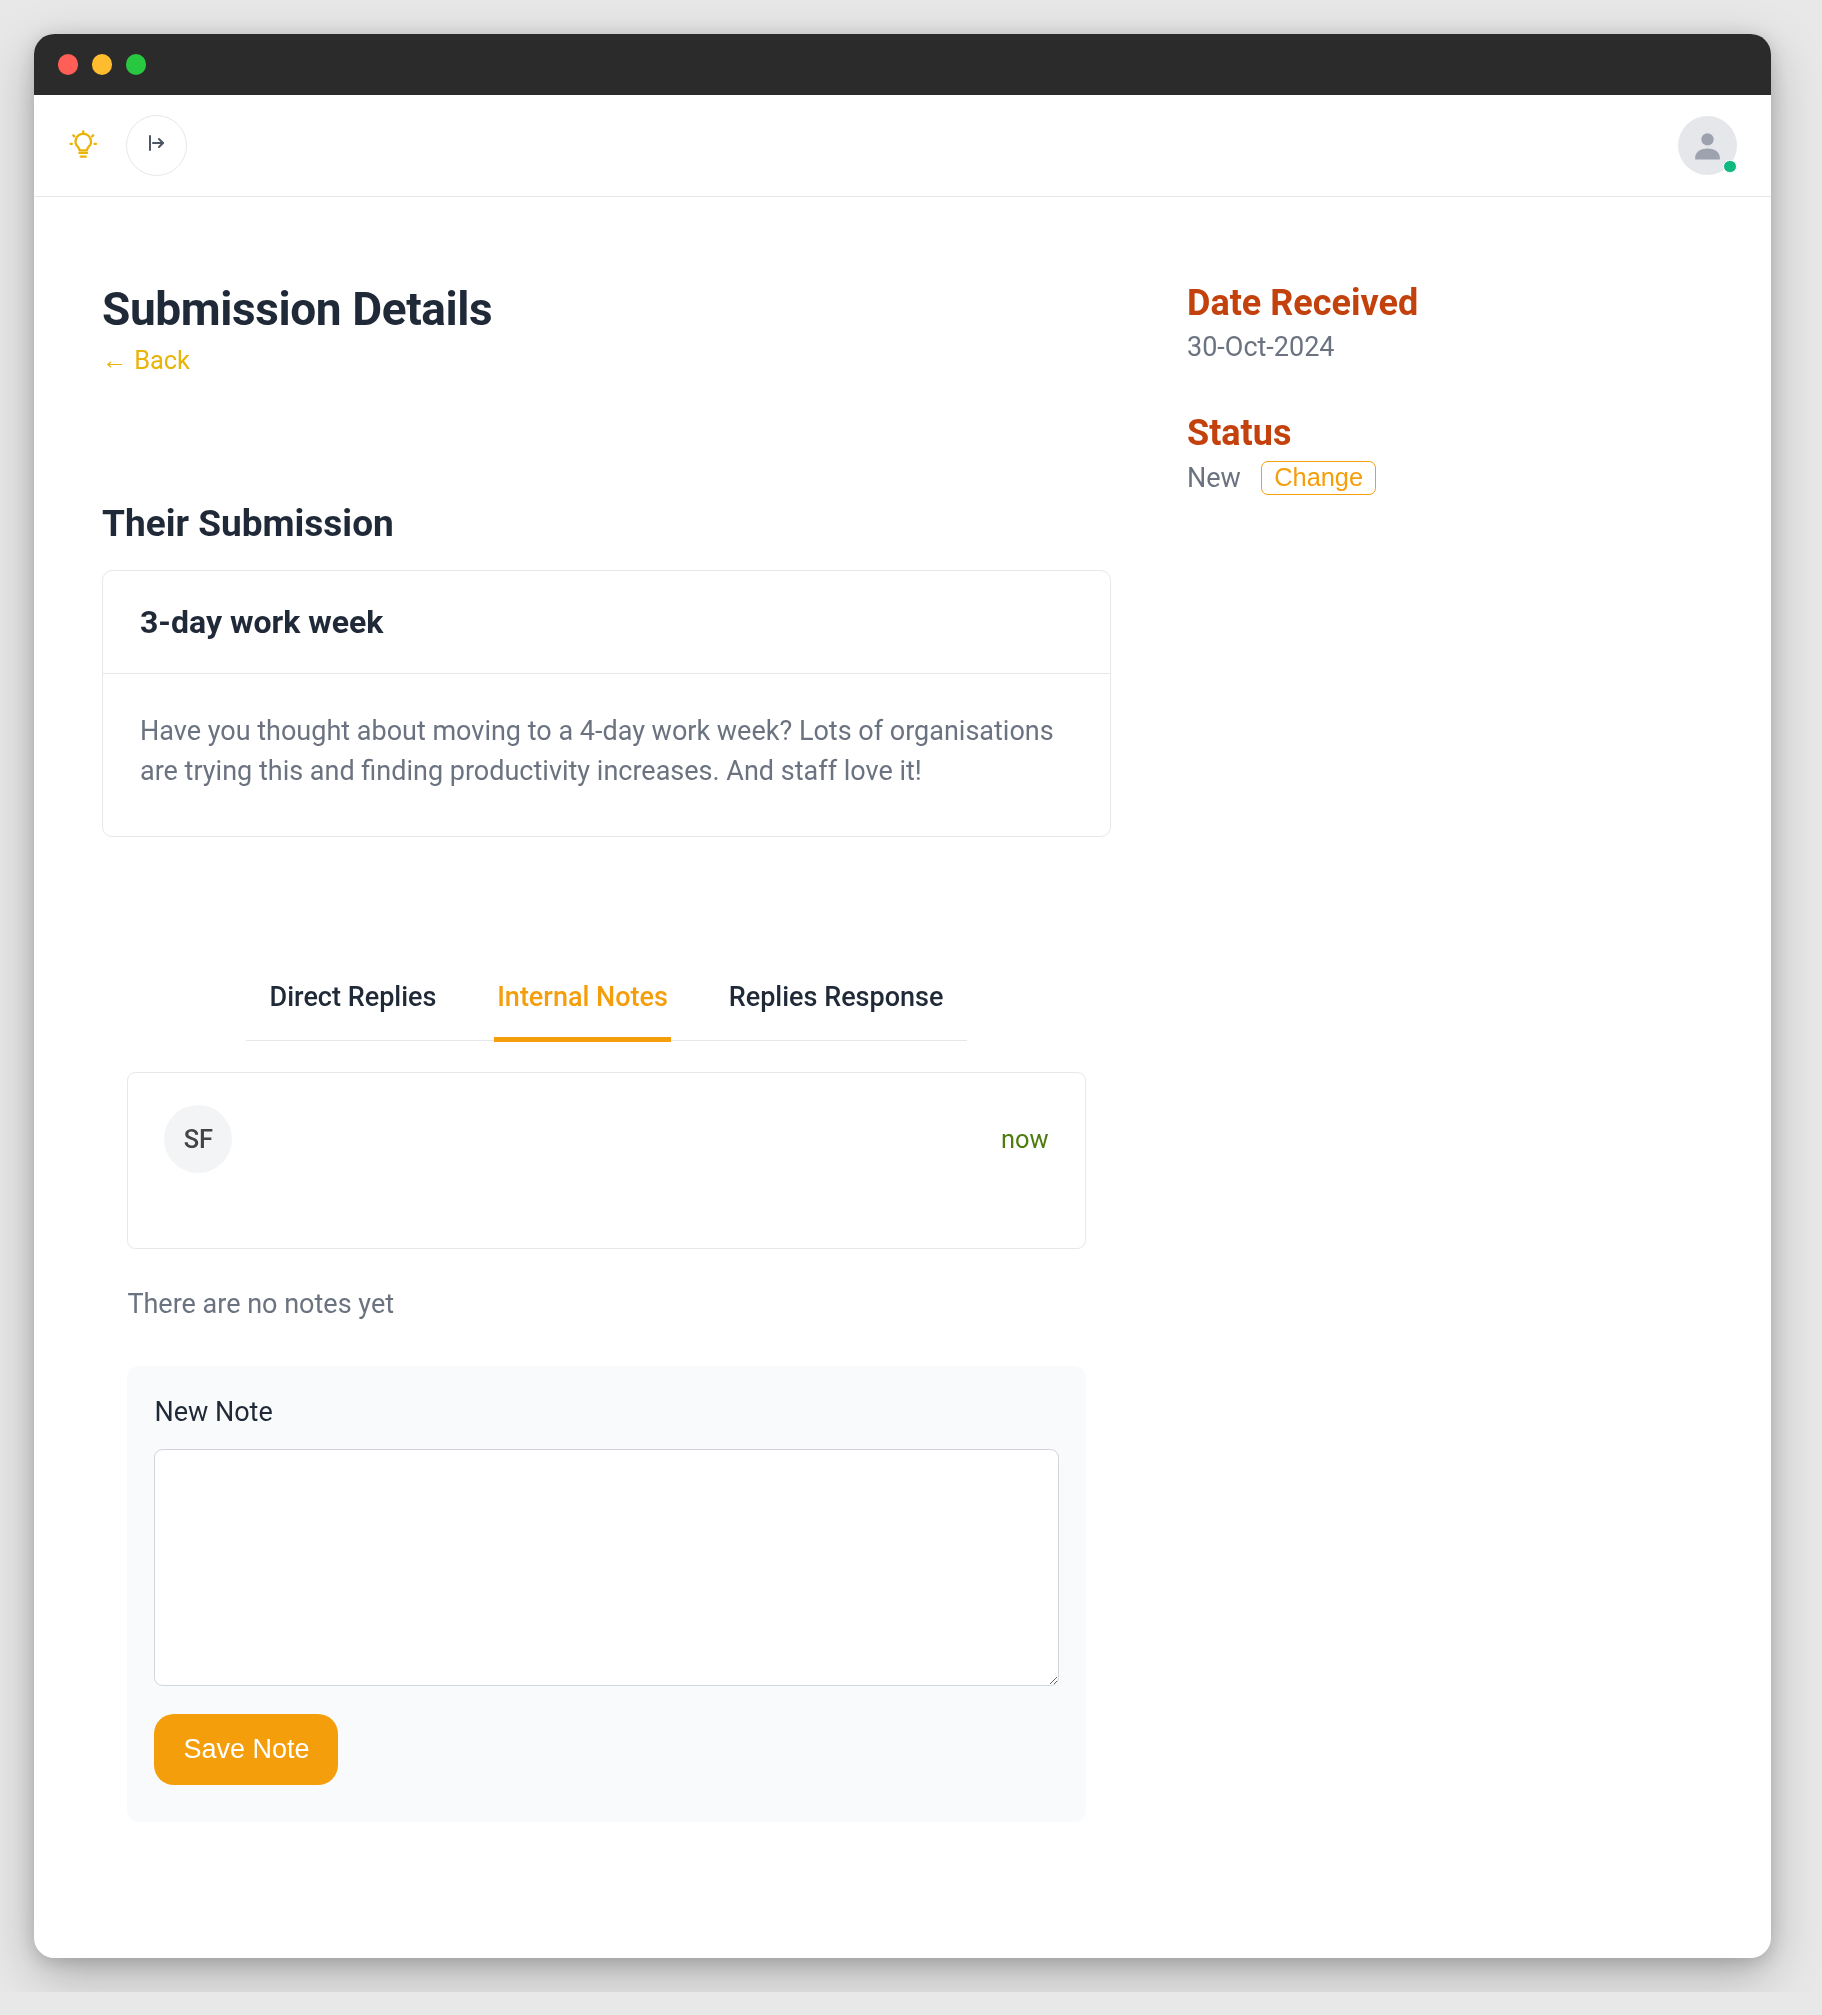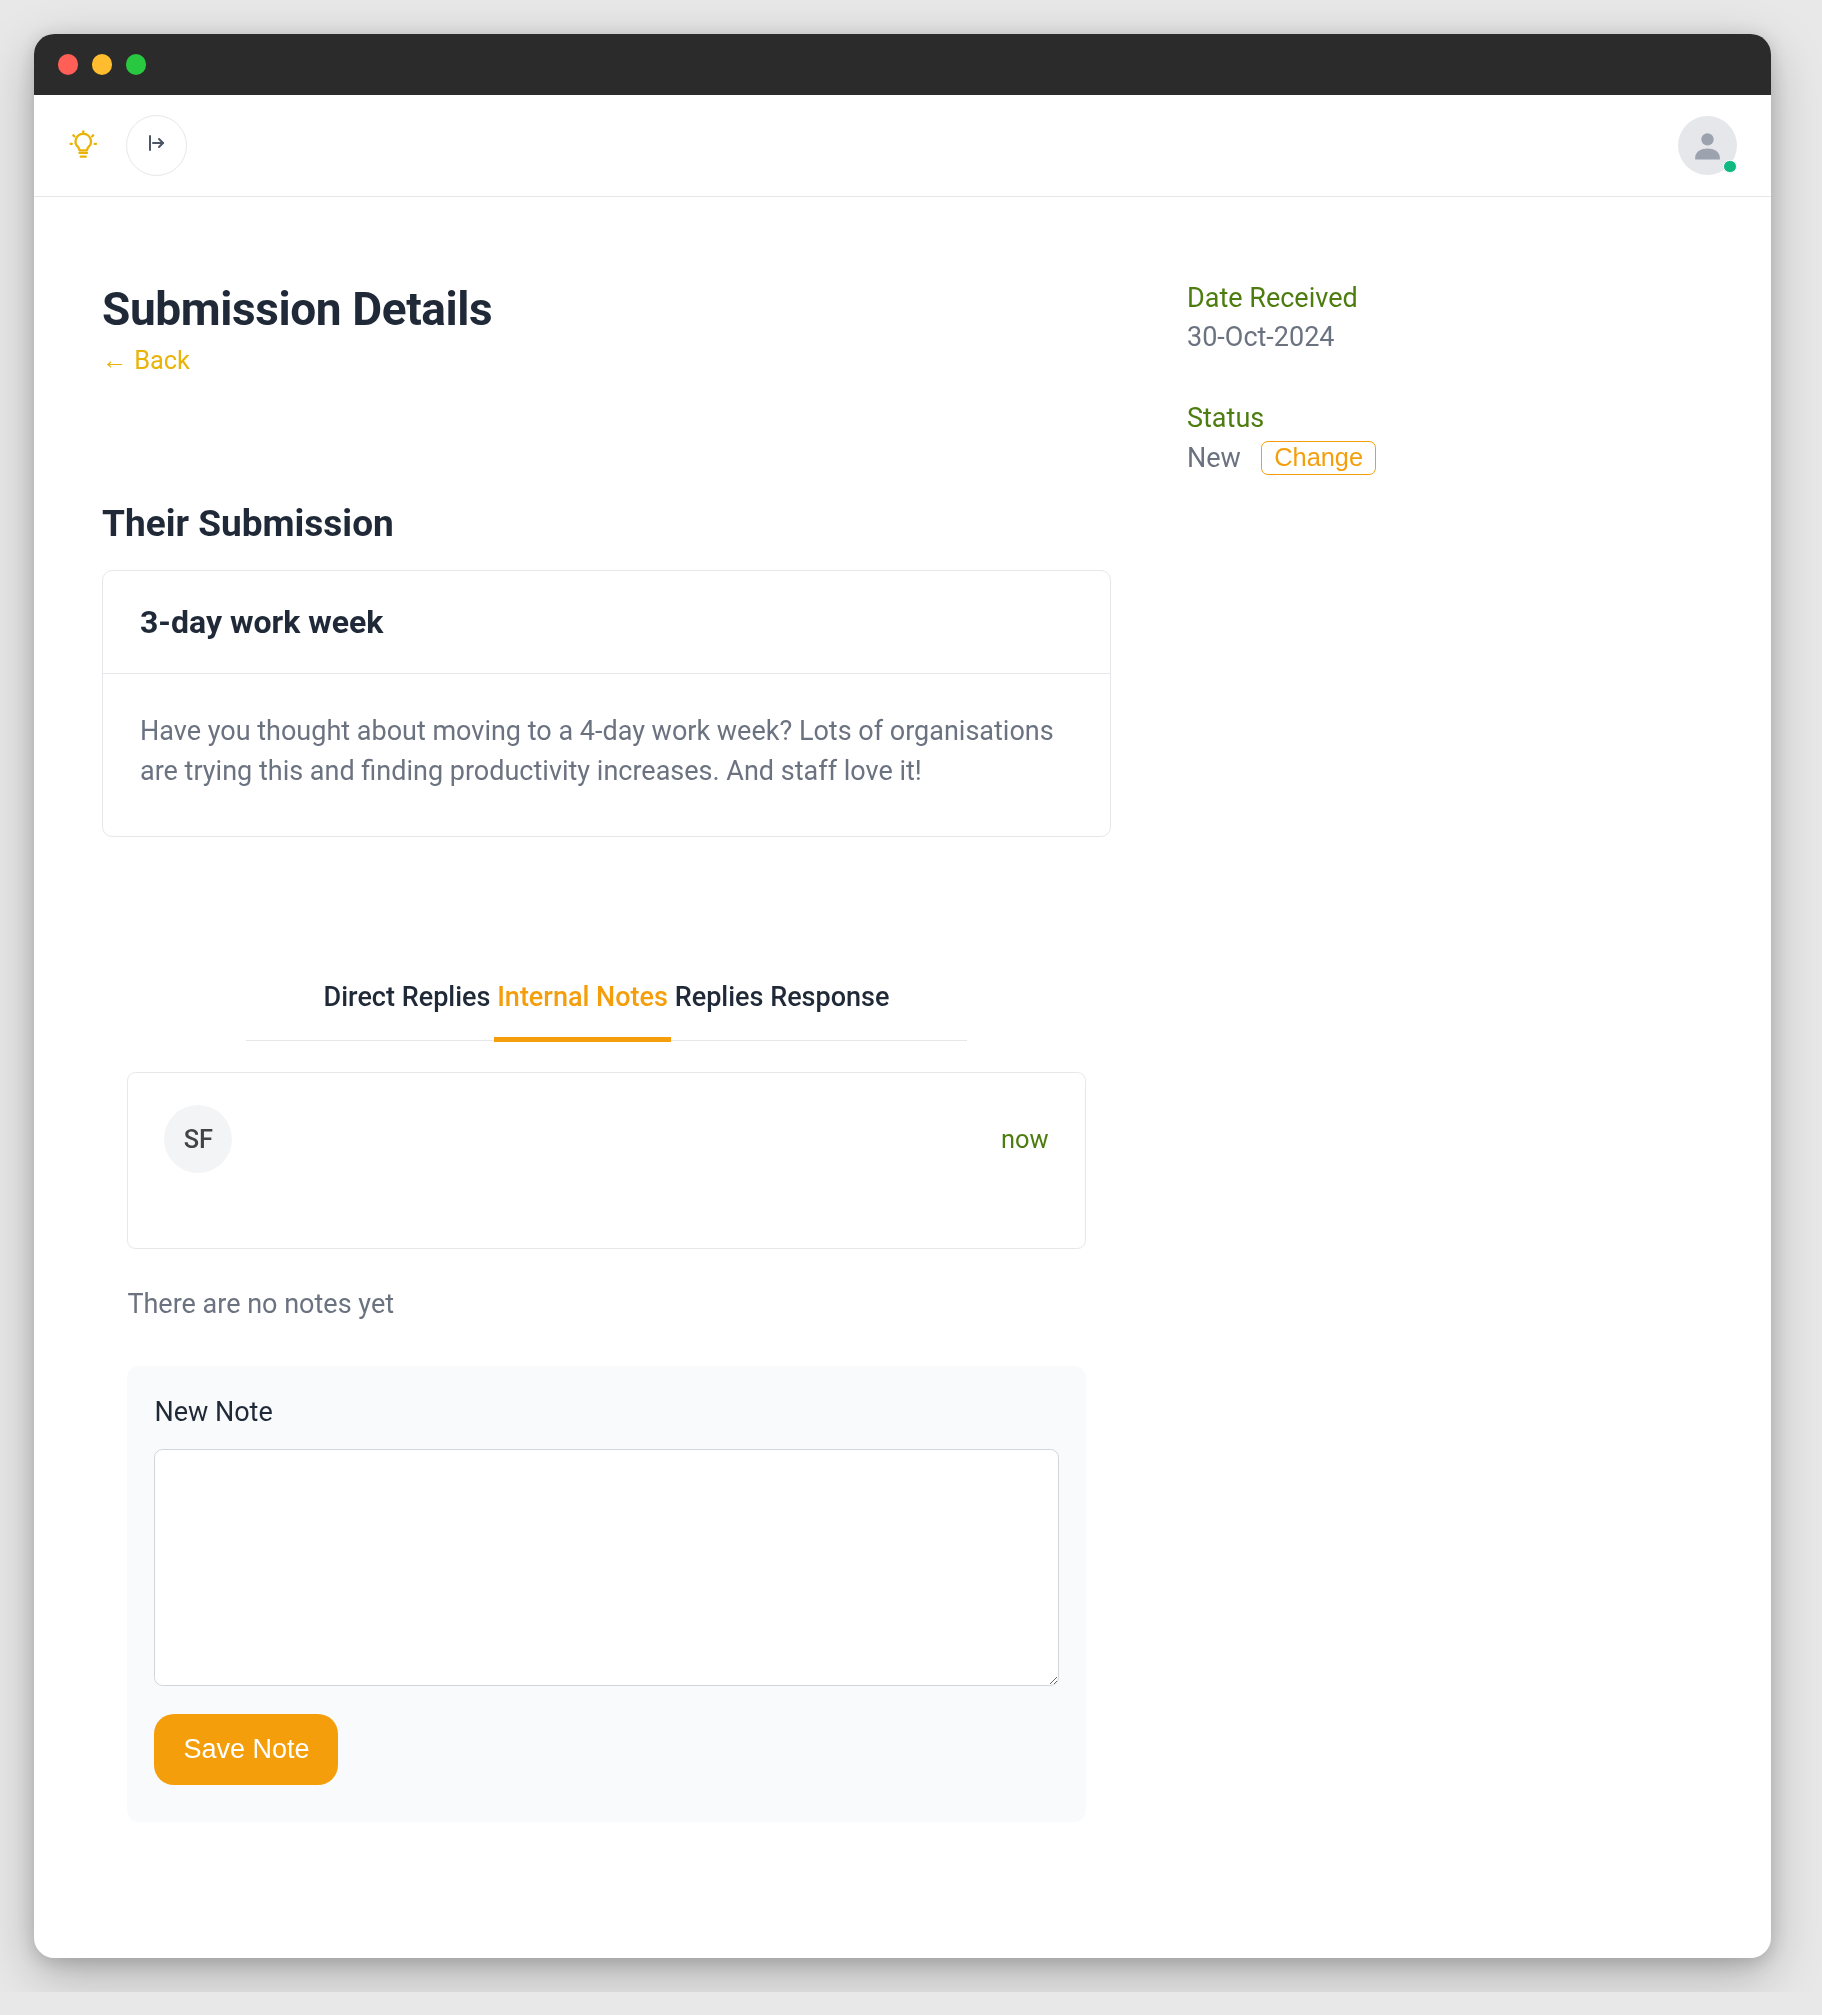--- a/index.html
+++ b/index.html
@@ -121,20 +121,21 @@
     .submission-body {
       padding: 37px 37px 44px 37px;
       font-size: 27px;
       color: #6b7280;
       line-height: 1.5;
     }
 
     .tabs {
       display: flex;
       justify-content: center;
+      gap: 54px;
       border-bottom: 0.8px solid #e5e7eb;
       margin: 127px 144px 0 144px;
     }
     .tab {
       padding: 17px 3.4px 24px 3.4px;
       font-size: 27px;
       font-weight: 500;
       color: #1f2937;
       cursor: pointer;
       border-bottom: 5.1px solid transparent;
@@ -209,23 +210,23 @@
       background: #f59e0b;
       color: #fff;
       border: none;
       border-radius: 20px;
       padding: 20.3px 29px;
       font-size: 27px;
       cursor: pointer;
     }
 
     .side-label {
-      font-size: 27px;
-      font-weight: 400;
-      color: #4d7c0f;
+      font-size: 36px;
+      font-weight: 700;
+      color: #c2410c;
       margin-bottom: 6.8px;
     }
     .side-value {
       font-size: 27px;
       color: #6b7280;
     }
     .side-row { margin-bottom: 49px; }
     .status-row {
       display: flex; align-items: center; gap: 20.3px;
     }

